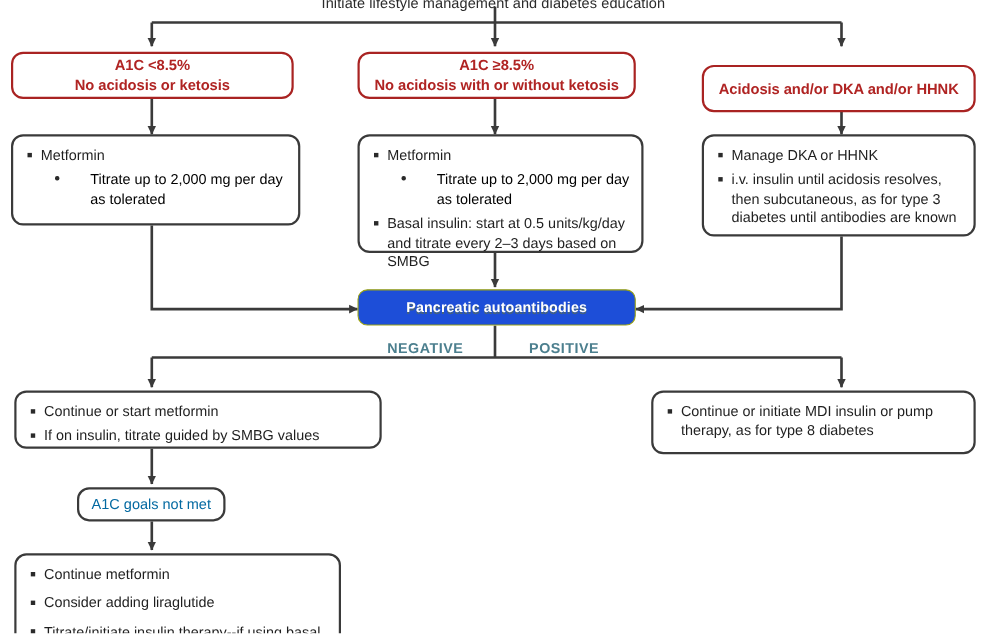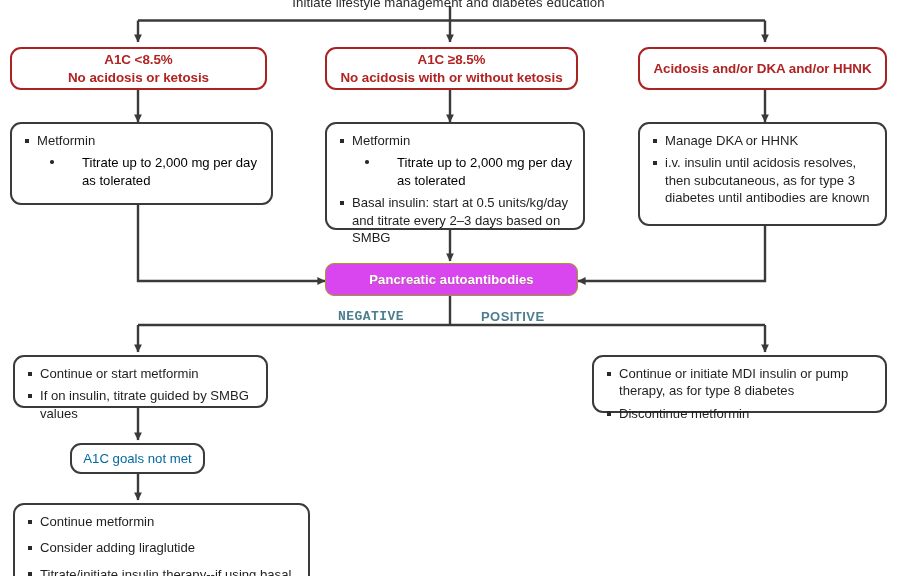--- a/index.html
+++ b/index.html
@@ -27,21 +27,21 @@
     border:2.4px solid #3a3a3a;
     border-radius:11px;
     z-index:2;
   }
   .node.red{
     border-color:#a92322;
     border-width:2.6px;
   }
   .node.green{
     border-color:#9aa214;
-    background:#d946ef;
+    background:#1d4ed8;
     border-width:1.8px;
     border-radius:9px;
   }
   .title-top{
     position:absolute;
     left:0;
     top:-5px;
     width:897px;
     text-align:center;
     font-size:13.2px;
@@ -177,66 +177,65 @@
     </div>
   </div>
 
   <div class="node red" style="left:325px;top:47px;width:253px;height:43px;">
     <div class="hdr">
       <span>A1C ≥8.5%</span>
       <span>No acidosis with or without ketosis</span>
     </div>
   </div>
 
-  <div class="node red" style="left:638px;top:47px;width:249px;height:43px;">
+  <div class="node red" style="left:638px;top:59px;width:249px;height:43px;">
     <div class="hdr">
       <span>Acidosis and/or DKA and/or HHNK</span>
     </div>
   </div>
 
   <div class="node" style="left:10px;top:122px;width:263px;height:83px;">
     <div class="blist">
       <div class="bitem">Metformin</div>
       <div class="sub">Titrate up to 2,000 mg per day as tolerated</div>
     </div>
   </div>
 
   <div class="node" style="left:325px;top:122px;width:260px;height:108px;">
     <div class="blist">
       <div class="bitem">Metformin</div>
       <div class="sub">Titrate up to 2,000 mg per day as tolerated</div>
       <div class="bitem">Basal insulin: start at 0.5 units/kg/day and titrate every 2–3 days based on SMBG</div>
     </div>
   </div>
 
-  <div class="node" style="left:638px;top:122px;width:249px;height:104px;">
+  <div class="node" style="left:638px;top:122px;width:249px;height:93px;">
     <div class="blist">
       <div class="bitem">Manage DKA or HHNK</div>
       <div class="bitem">i.v. insulin until acidosis resolves, then subcutaneous, as for type 3 diabetes until antibodies are known</div>
     </div>
   </div>
 
   <div class="node green" style="left:325px;top:263px;width:253px;height:33px;">
     <div class="greenlabel">Pancreatic autoantibodies</div>
   </div>
 
-  <div class="branchlabel" style="left:338px;top:309px;font-family:Liberation Mono, monospace;">NEGATIVE</div>
+  <div class="branchlabel" style="left:352px;top:309px;">NEGATIVE</div>
   <div class="branchlabel" style="left:481px;top:309px;">POSITIVE</div>
 
-  <div class="node" style="left:13px;top:355px;width:255px;height:53px;">
+  <div class="node" style="left:13px;top:355px;width:334px;height:53px;">
     <div class="blist">
       <div class="bitem">Continue or start metformin</div>
       <div class="bitem">If on insulin, titrate guided by SMBG values</div>
     </div>
   </div>
 
   <div class="node" style="left:592px;top:355px;width:295px;height:58px;">
     <div class="blist">
       <div class="bitem">Continue or initiate MDI insulin or pump therapy, as for type 8 diabetes</div>
-      <div class="bitem">Discontinue metformin</div>
     </div>
   </div>
 
   <div class="node" style="left:70px;top:443px;width:135px;height:31px;">
     <div class="plainlabel">A1C goals not met</div>
   </div>
 
   <div class="node" style="left:13px;top:503px;width:297px;height:90px;">
     <div class="blist" style="padding-top:8px;">
       <div class="bitem" style="margin-bottom:9px;">Continue metformin</div>

